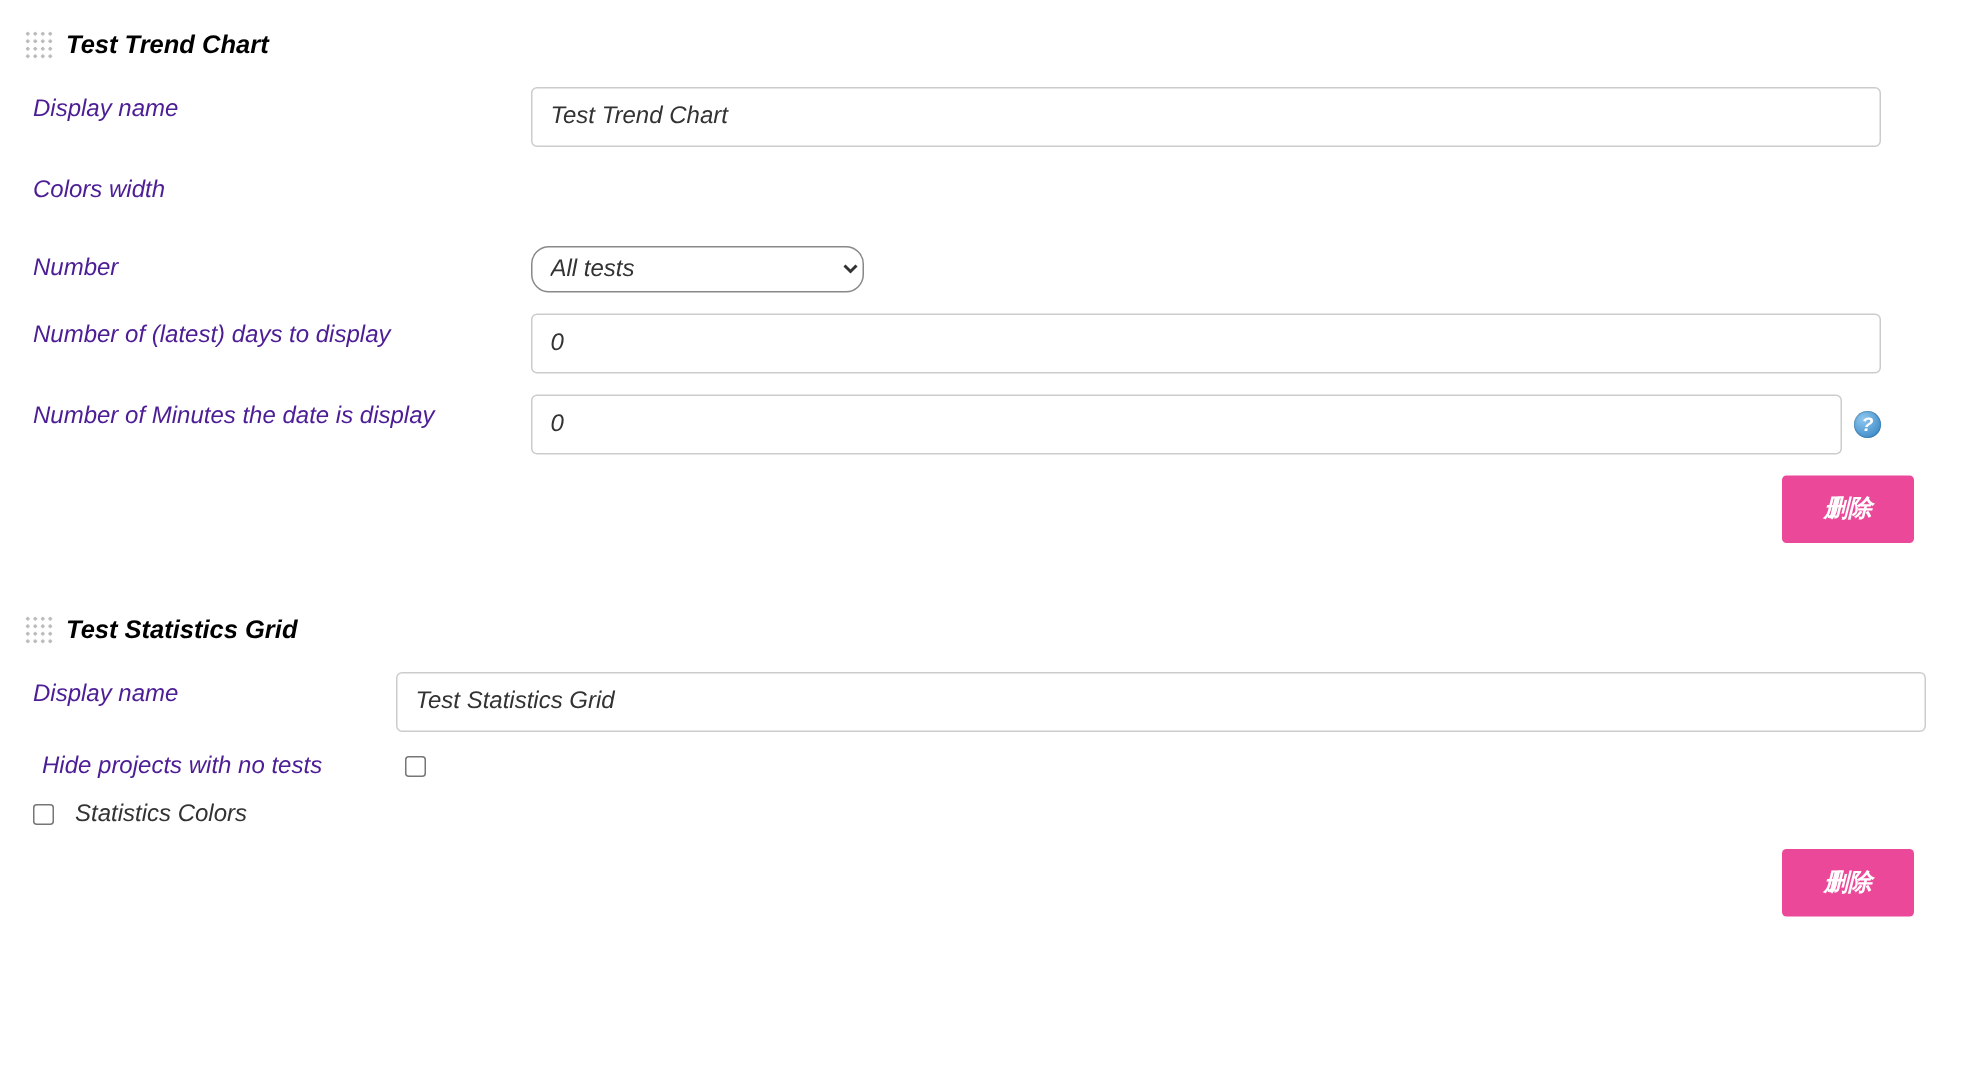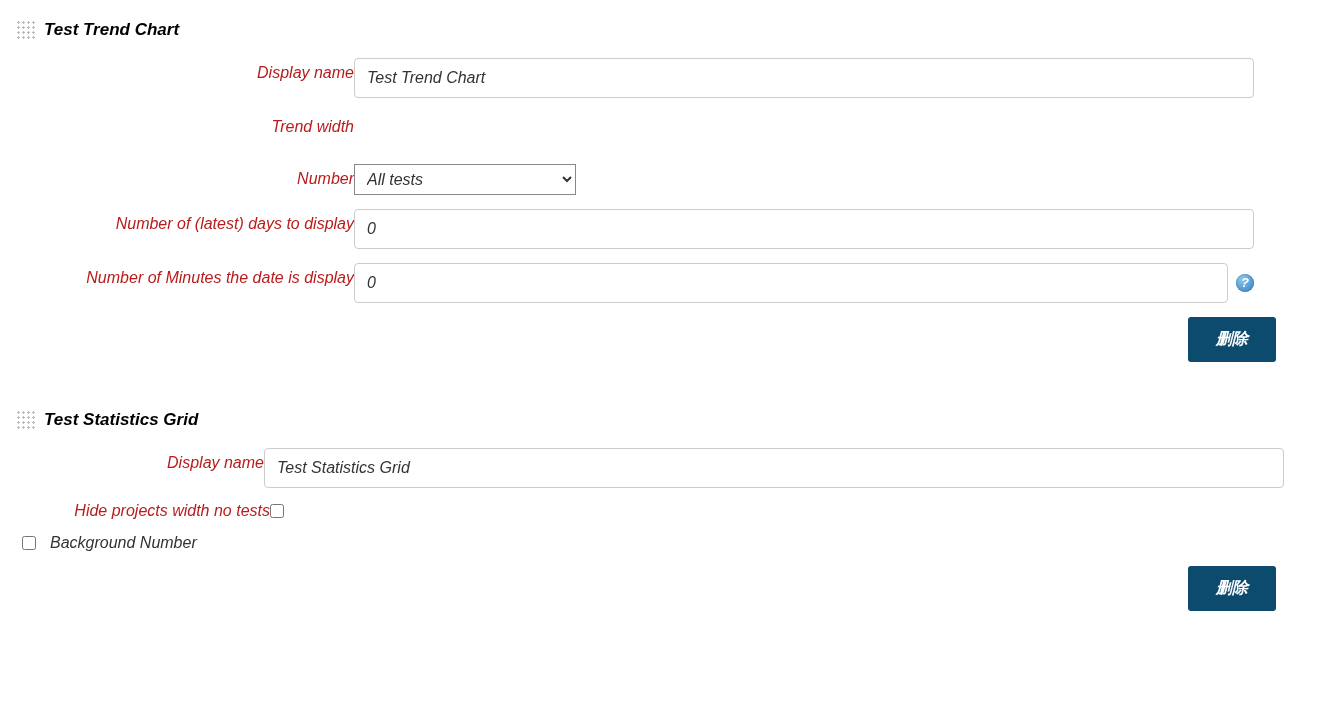--- a/index.html
+++ b/index.html
@@ -35,24 +35,23 @@
       color: #000;
     }
     .form-row {
       display: flex;
       align-items: flex-start;
       margin-bottom: 14px;
       width: 100%;
     }
     .form-label {
       flex-shrink: 0;
-      color: #b91c1c;
+      color: #4c1d95;
       padding-top: 6px;
       padding-left: 6px;
-      text-align: right;
     }
     .trend .form-label { width: 338px; }
     .stats .form-label { width: 248px; }
     .form-field {
       flex: 1;
       display: flex;
       align-items: center;
       max-width: 920px;
     }
     .trend .form-field { max-width: 900px; }
@@ -63,21 +62,21 @@
       font-size: 16px;
       border: 1px solid #ccc;
       border-radius: 4px;
       color: #333;
     }
     select {
       width: 222px;
       padding: 5px 8px;
       font-size: 16px;
       border: 1px solid #888;
-      border-radius: 0;
+      border-radius: 12px;
       background: #fff;
       color: #333;
     }
     .help-icon {
       width: 18px;
       height: 18px;
       margin-left: 8px;
       border-radius: 50%;
       background: radial-gradient(circle at 35% 30%, #8fc7ee, #2b7dbf);
       color: #fff;
@@ -104,21 +103,21 @@
       margin: 0;
       cursor: pointer;
     }
     .btn-row {
       display: flex;
       justify-content: flex-end;
       max-width: 1260px;
       margin-top: 12px;
     }
     .btn-delete {
-      background: #0c4a6e;
+      background: #ec4899;
       color: #fff;
       border: none;
       padding: 12px 28px;
       font-size: 16px;
       font-weight: bold;
       border-radius: 3px;
       cursor: pointer;
     }
   </style>
 </head>
@@ -131,21 +130,21 @@
   </div>
 
   <div class="form-row">
     <div class="form-label">Display name</div>
     <div class="form-field">
       <input type="text" value="Test Trend Chart" style="">
     </div>
   </div>
 
   <div class="form-row">
-    <div class="form-label">Trend width</div>
+    <div class="form-label">Colors width</div>
   </div>
 
   <div class="form-row">
   </div>
 
   <div class="form-row">
     <div class="form-label">Number</div>
     <div class="form-field">
       <select>
         <option>All tests</option>
@@ -180,25 +179,25 @@
   </div>
 
   <div class="form-row">
     <div class="form-label">Display name</div>
     <div class="form-field">
       <input type="text" value="Test Statistics Grid" style="">
     </div>
   </div>
 
   <div class="checkbox-row trailing">
-    <div class="form-label">Hide projects width no tests</div>
+    <div class="form-label">Hide projects with no tests</div>
     <input type="checkbox" style="">
   </div>
 
   <div class="checkbox-row leading">
     <input type="checkbox" style="">
-    <span>Background Number</span>
+    <span>Statistics Colors</span>
   </div>
 
   <div class="btn-row">
     <button class="btn-delete">删除</button>
   </div>
 </div>
 
 </body></html>

